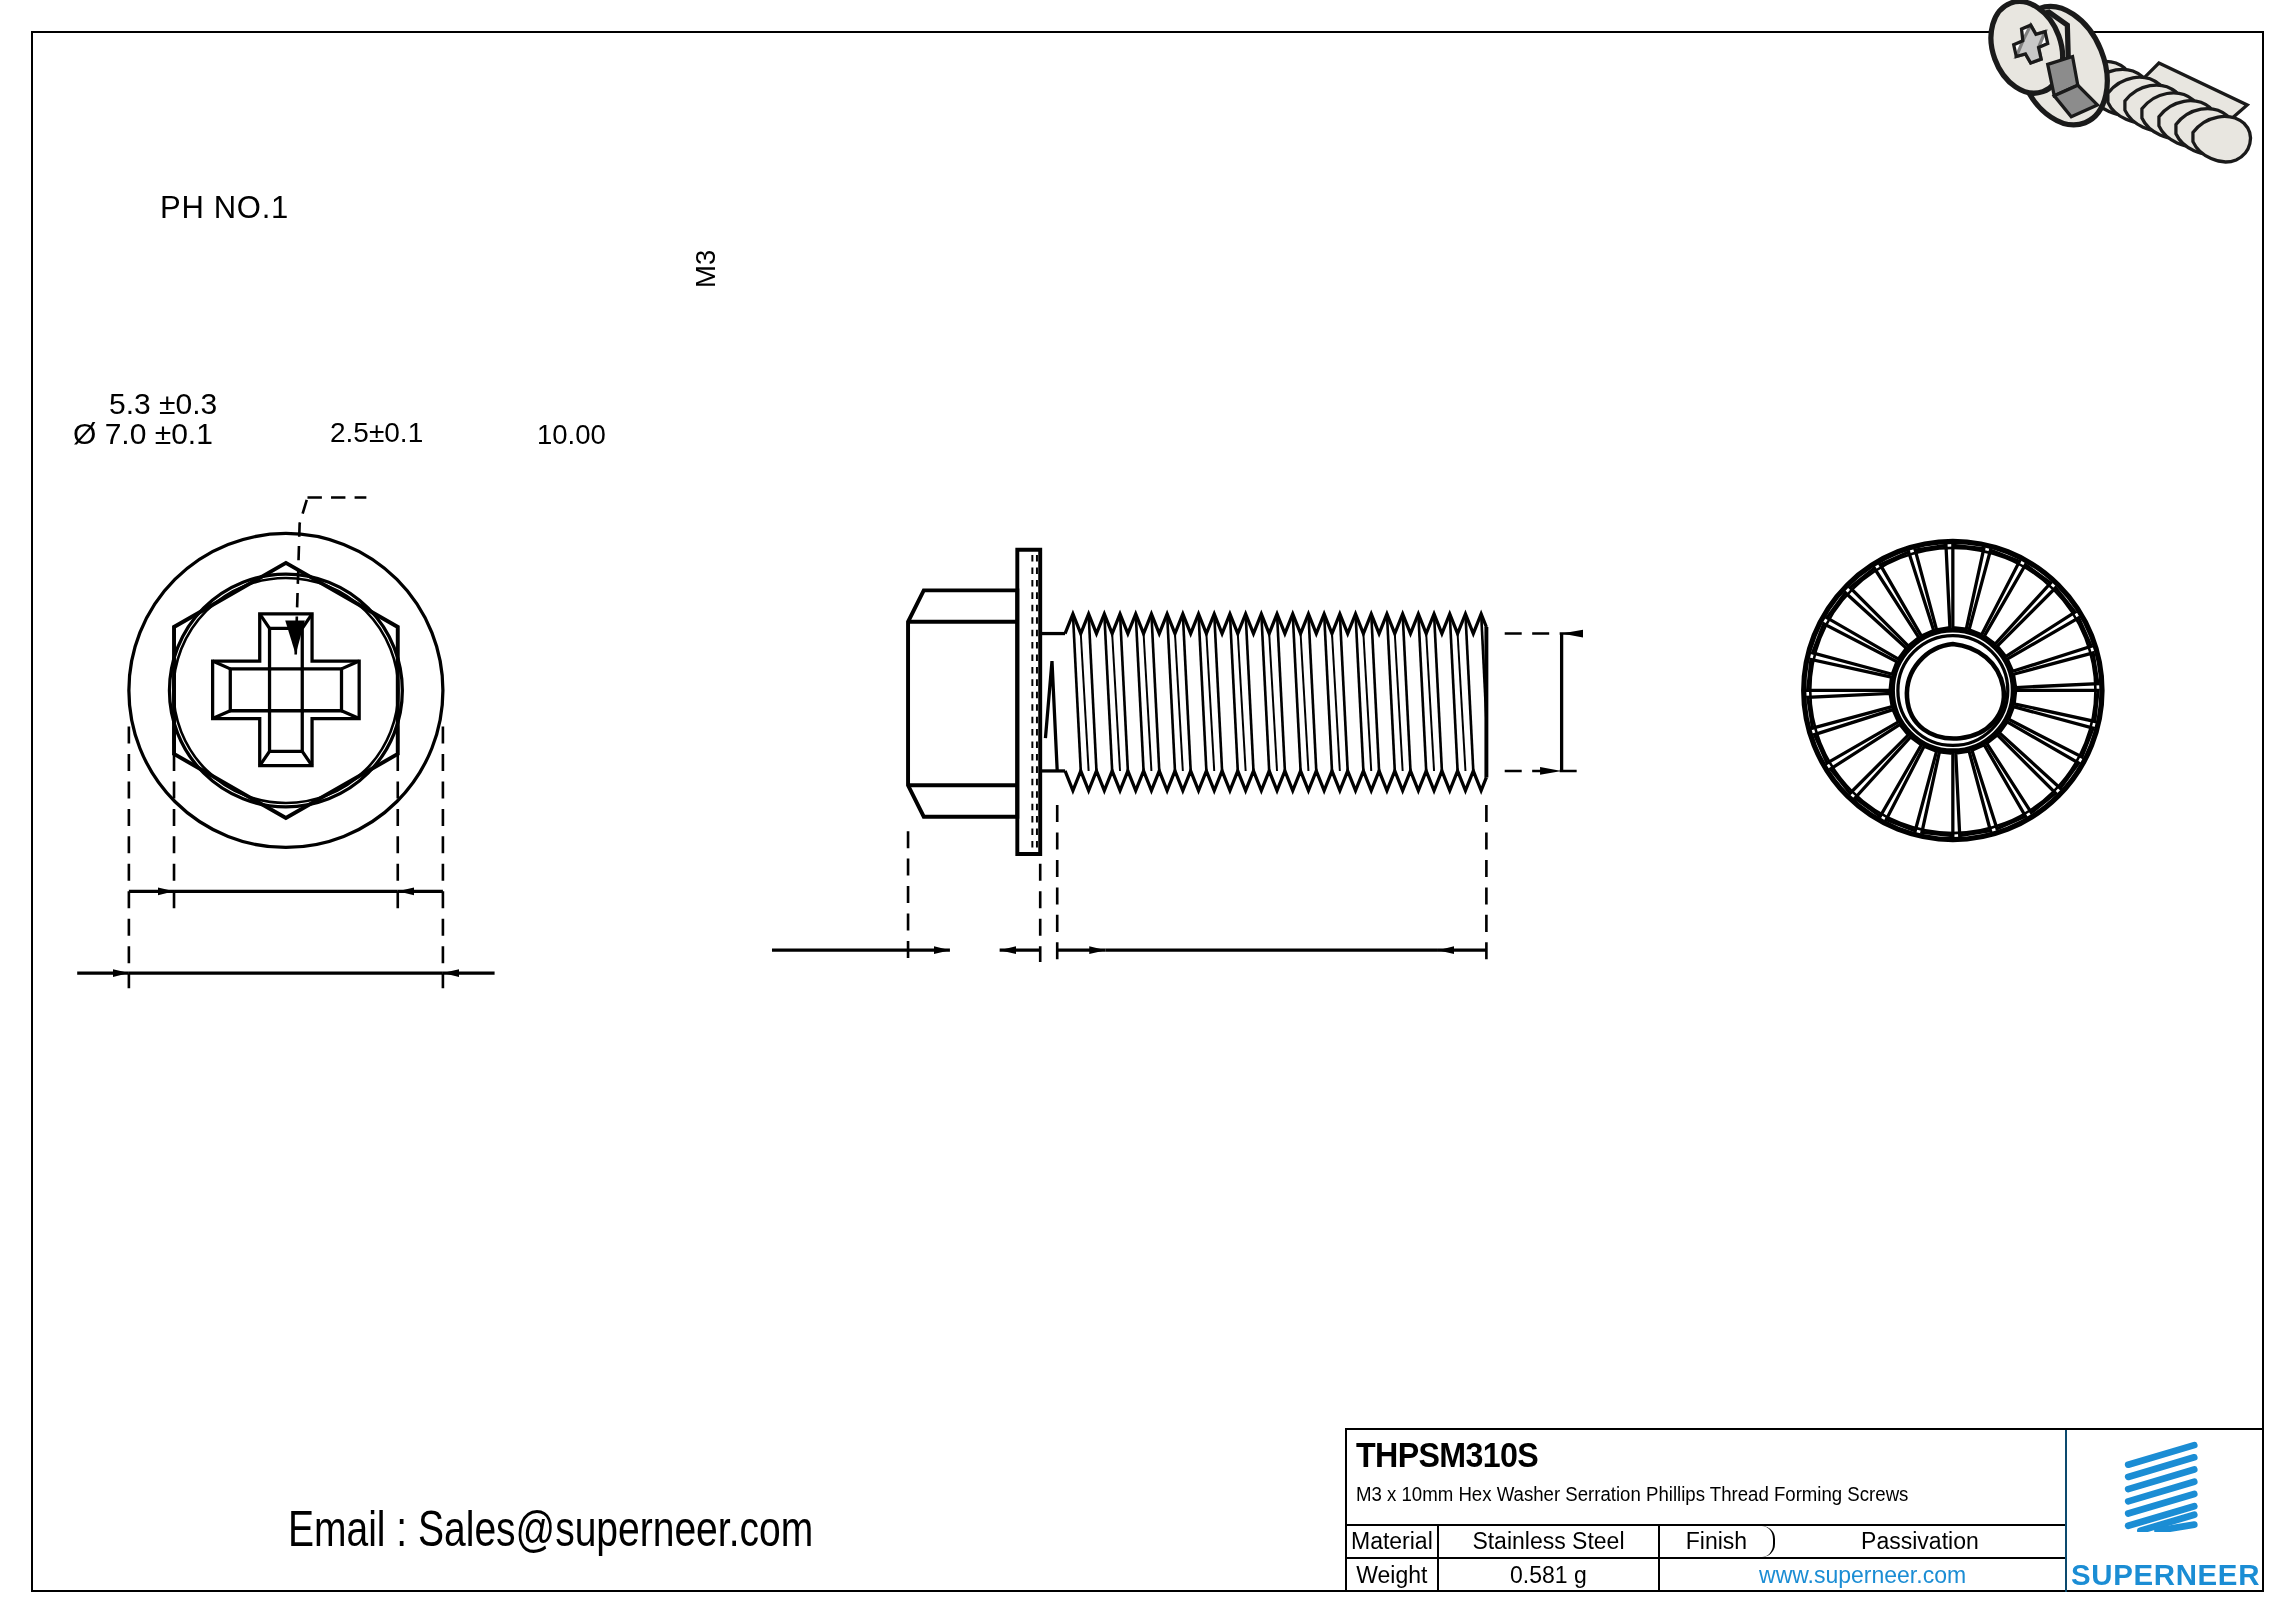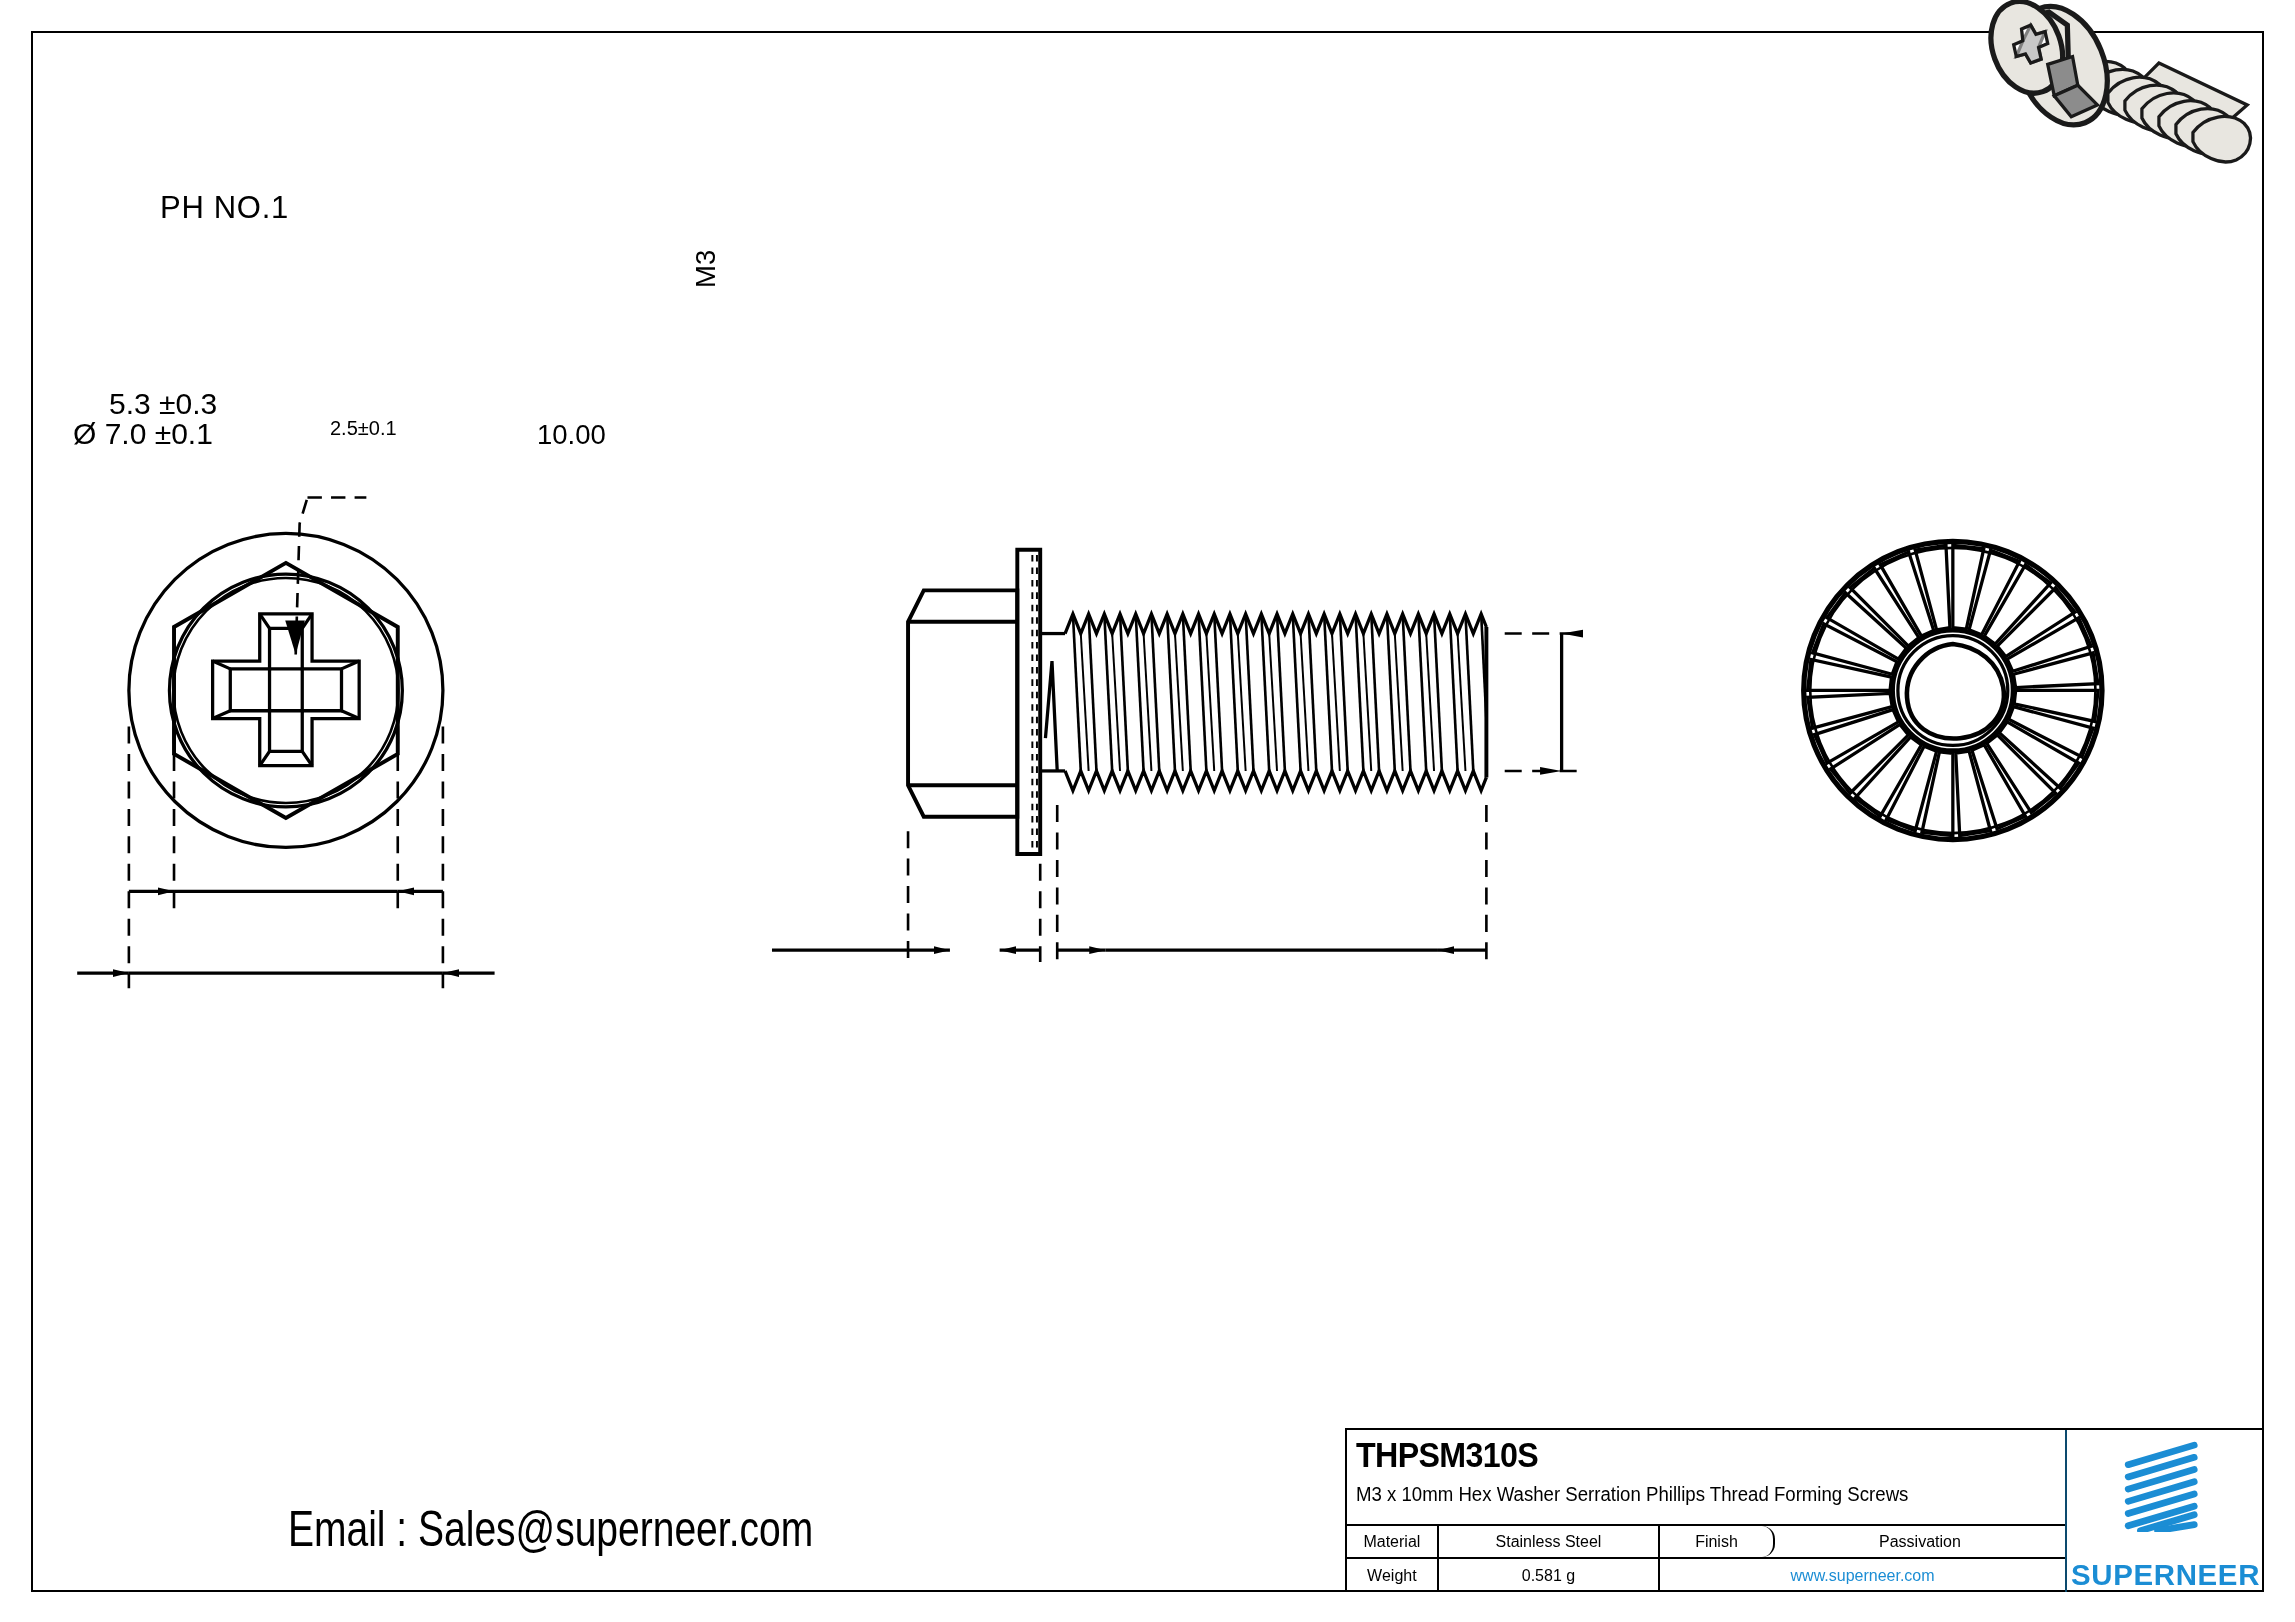--- a/index.html
+++ b/index.html
@@ -86,21 +86,21 @@
     display: flex;
     height: 33px;
     box-sizing: border-box;
   }
   .tb-row.first { border-bottom: 2px solid #000; }
   .tb-cell {
     box-sizing: border-box;
     display: flex;
     align-items: center;
     justify-content: center;
-    font-size: 16px;
+    font-size: 23px;
     color: #000;
     border-right: 2px solid #000;
     transform-origin: center;
     white-space: nowrap;
   }
   .tb-cell:last-child { border-right: none; }
   .c-label { width: 92px; }
   .c-value { width: 222px; }
   .c-label2 { width: 115px; border-radius: 13px; }
   .c-value2 { width: 291px; }
@@ -157,21 +157,21 @@
     left: 97px; top: 387px;
     font-size: 30px;
     margin-left: 12px;
   }
   #lbl-70 {
     left: 73px; top: 417px;
     font-size: 30px;
   }
   #lbl-25 {
     left: 330px; top: 417px;
-    font-size: 20px;
+    font-size: 28px;
   }
   #lbl-1000 {
     left: 537px; top: 419px;
     font-size: 27.5px;
   }
   #lbl-m3 {
     left: 690px; top: 288px;
     font-size: 27.5px;
     transform: rotate(-90deg);
     transform-origin: left top;

